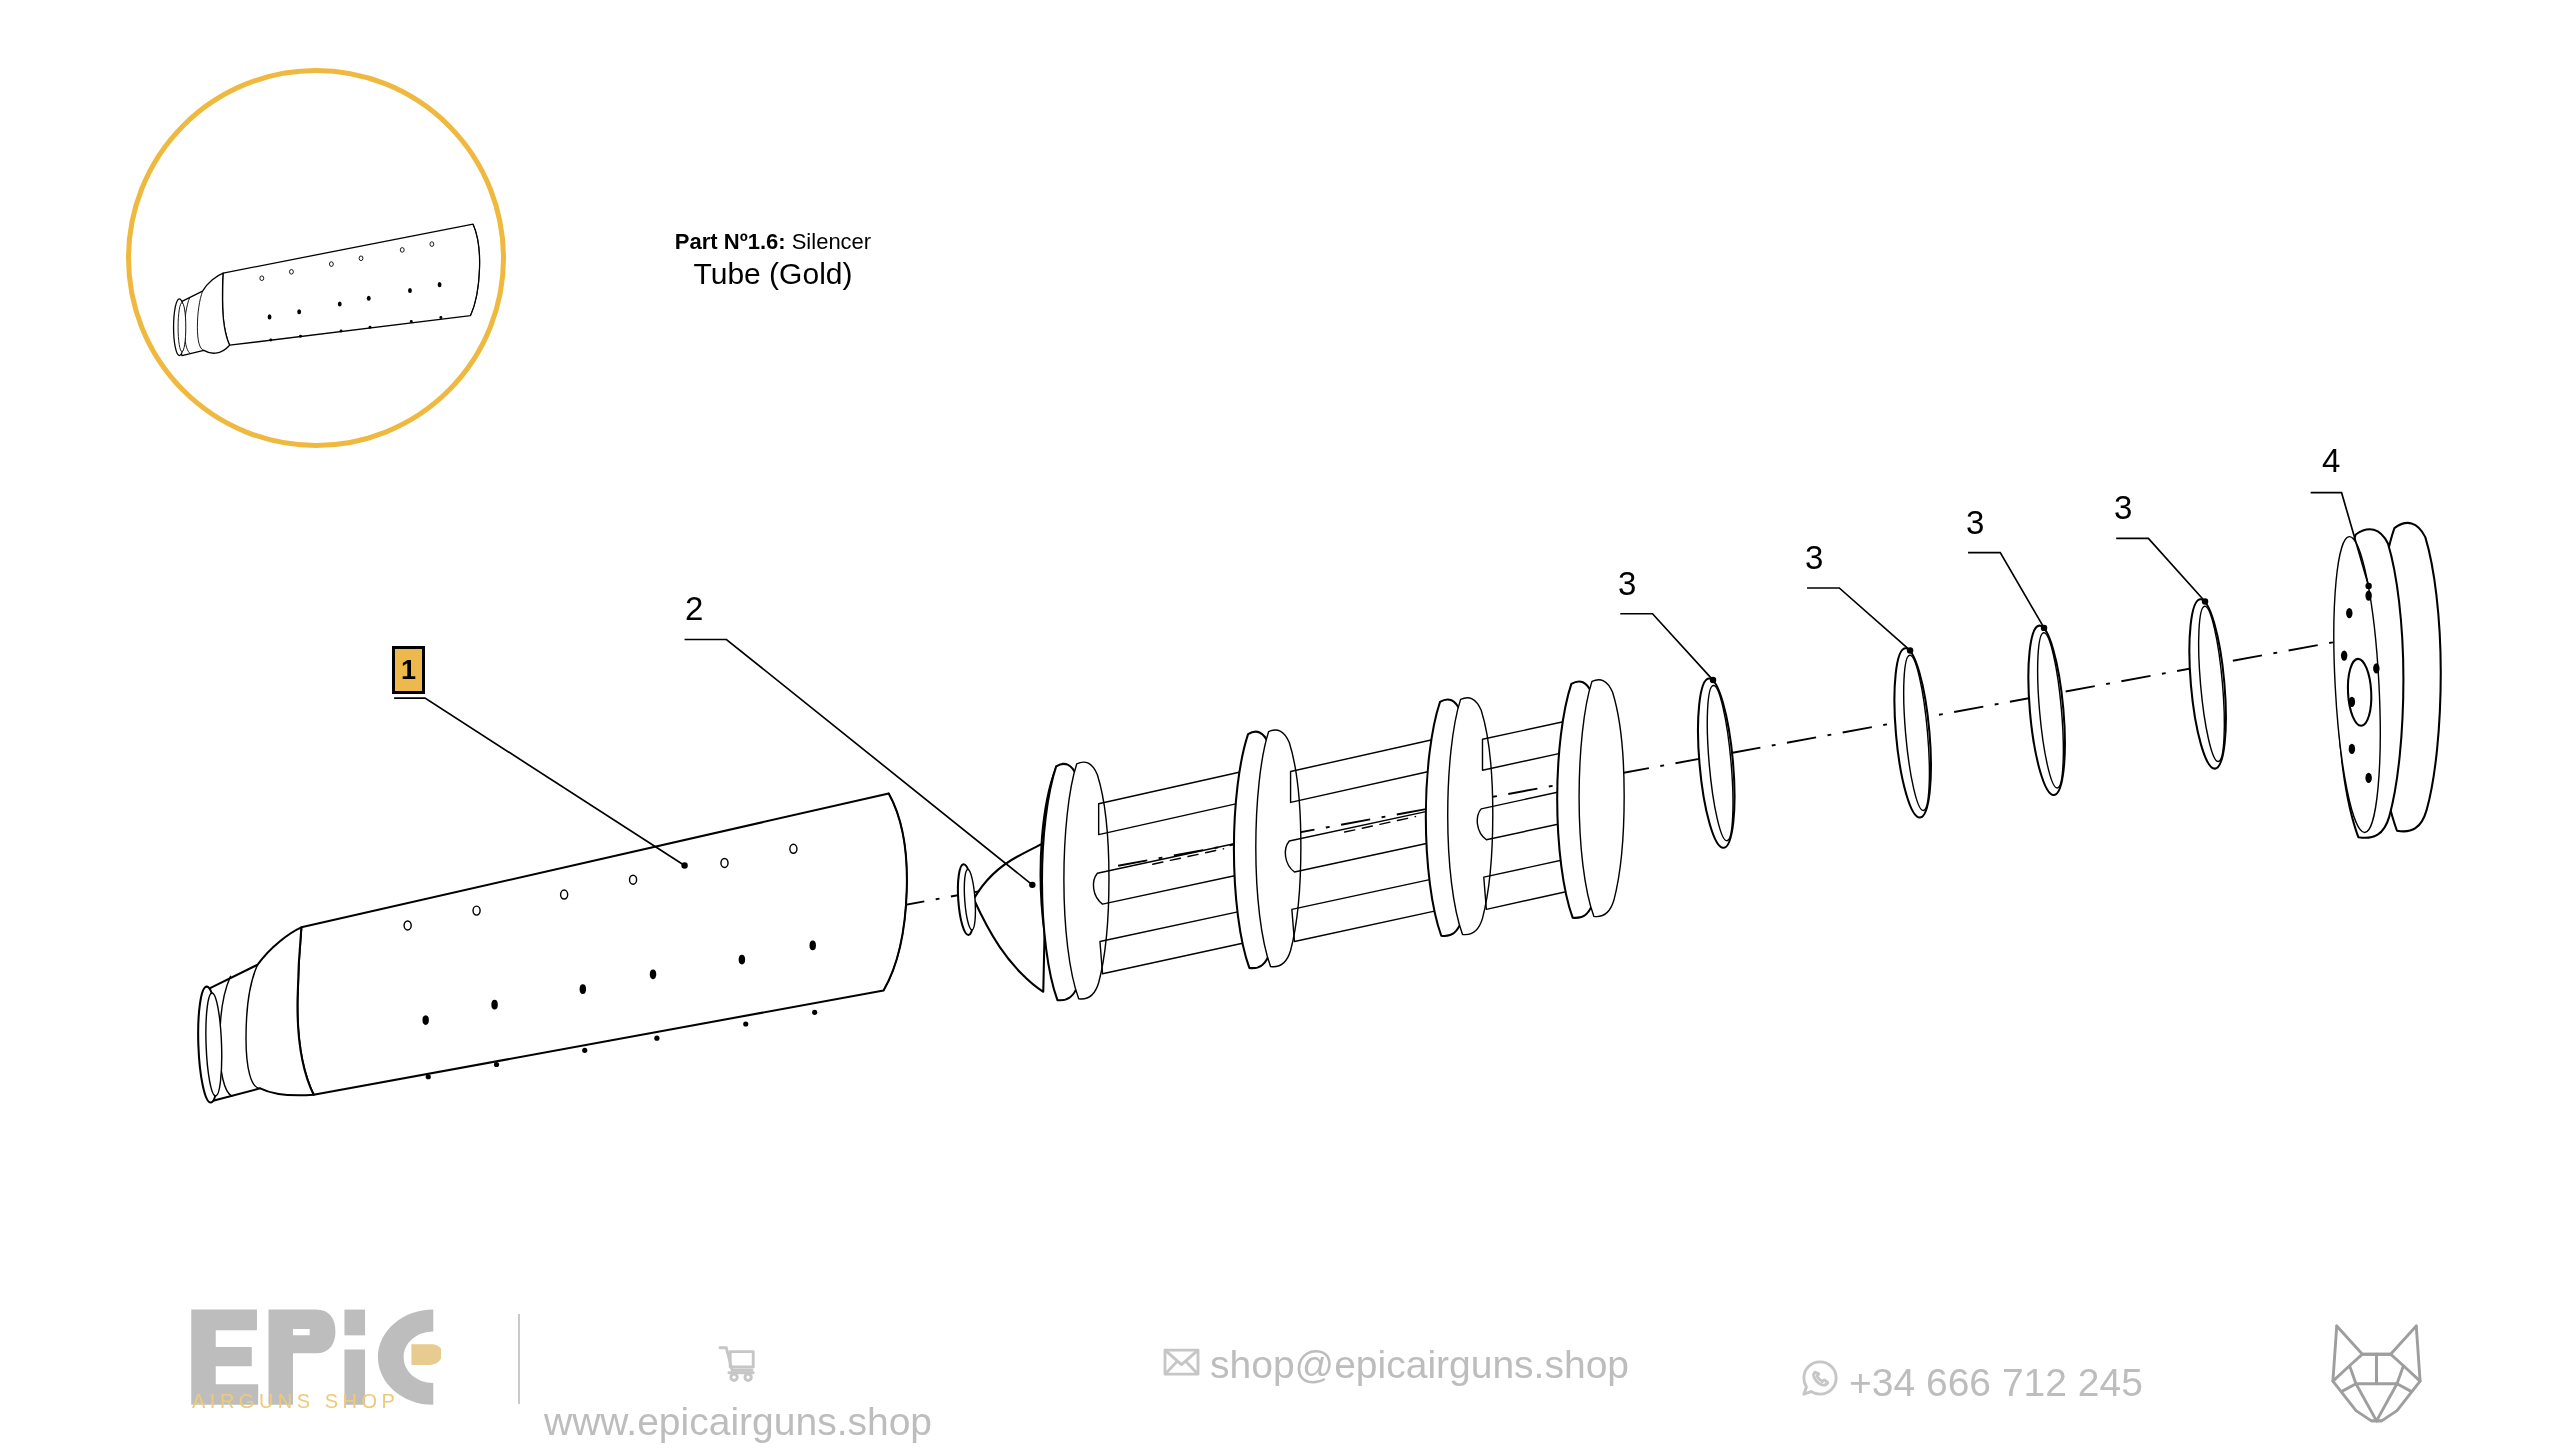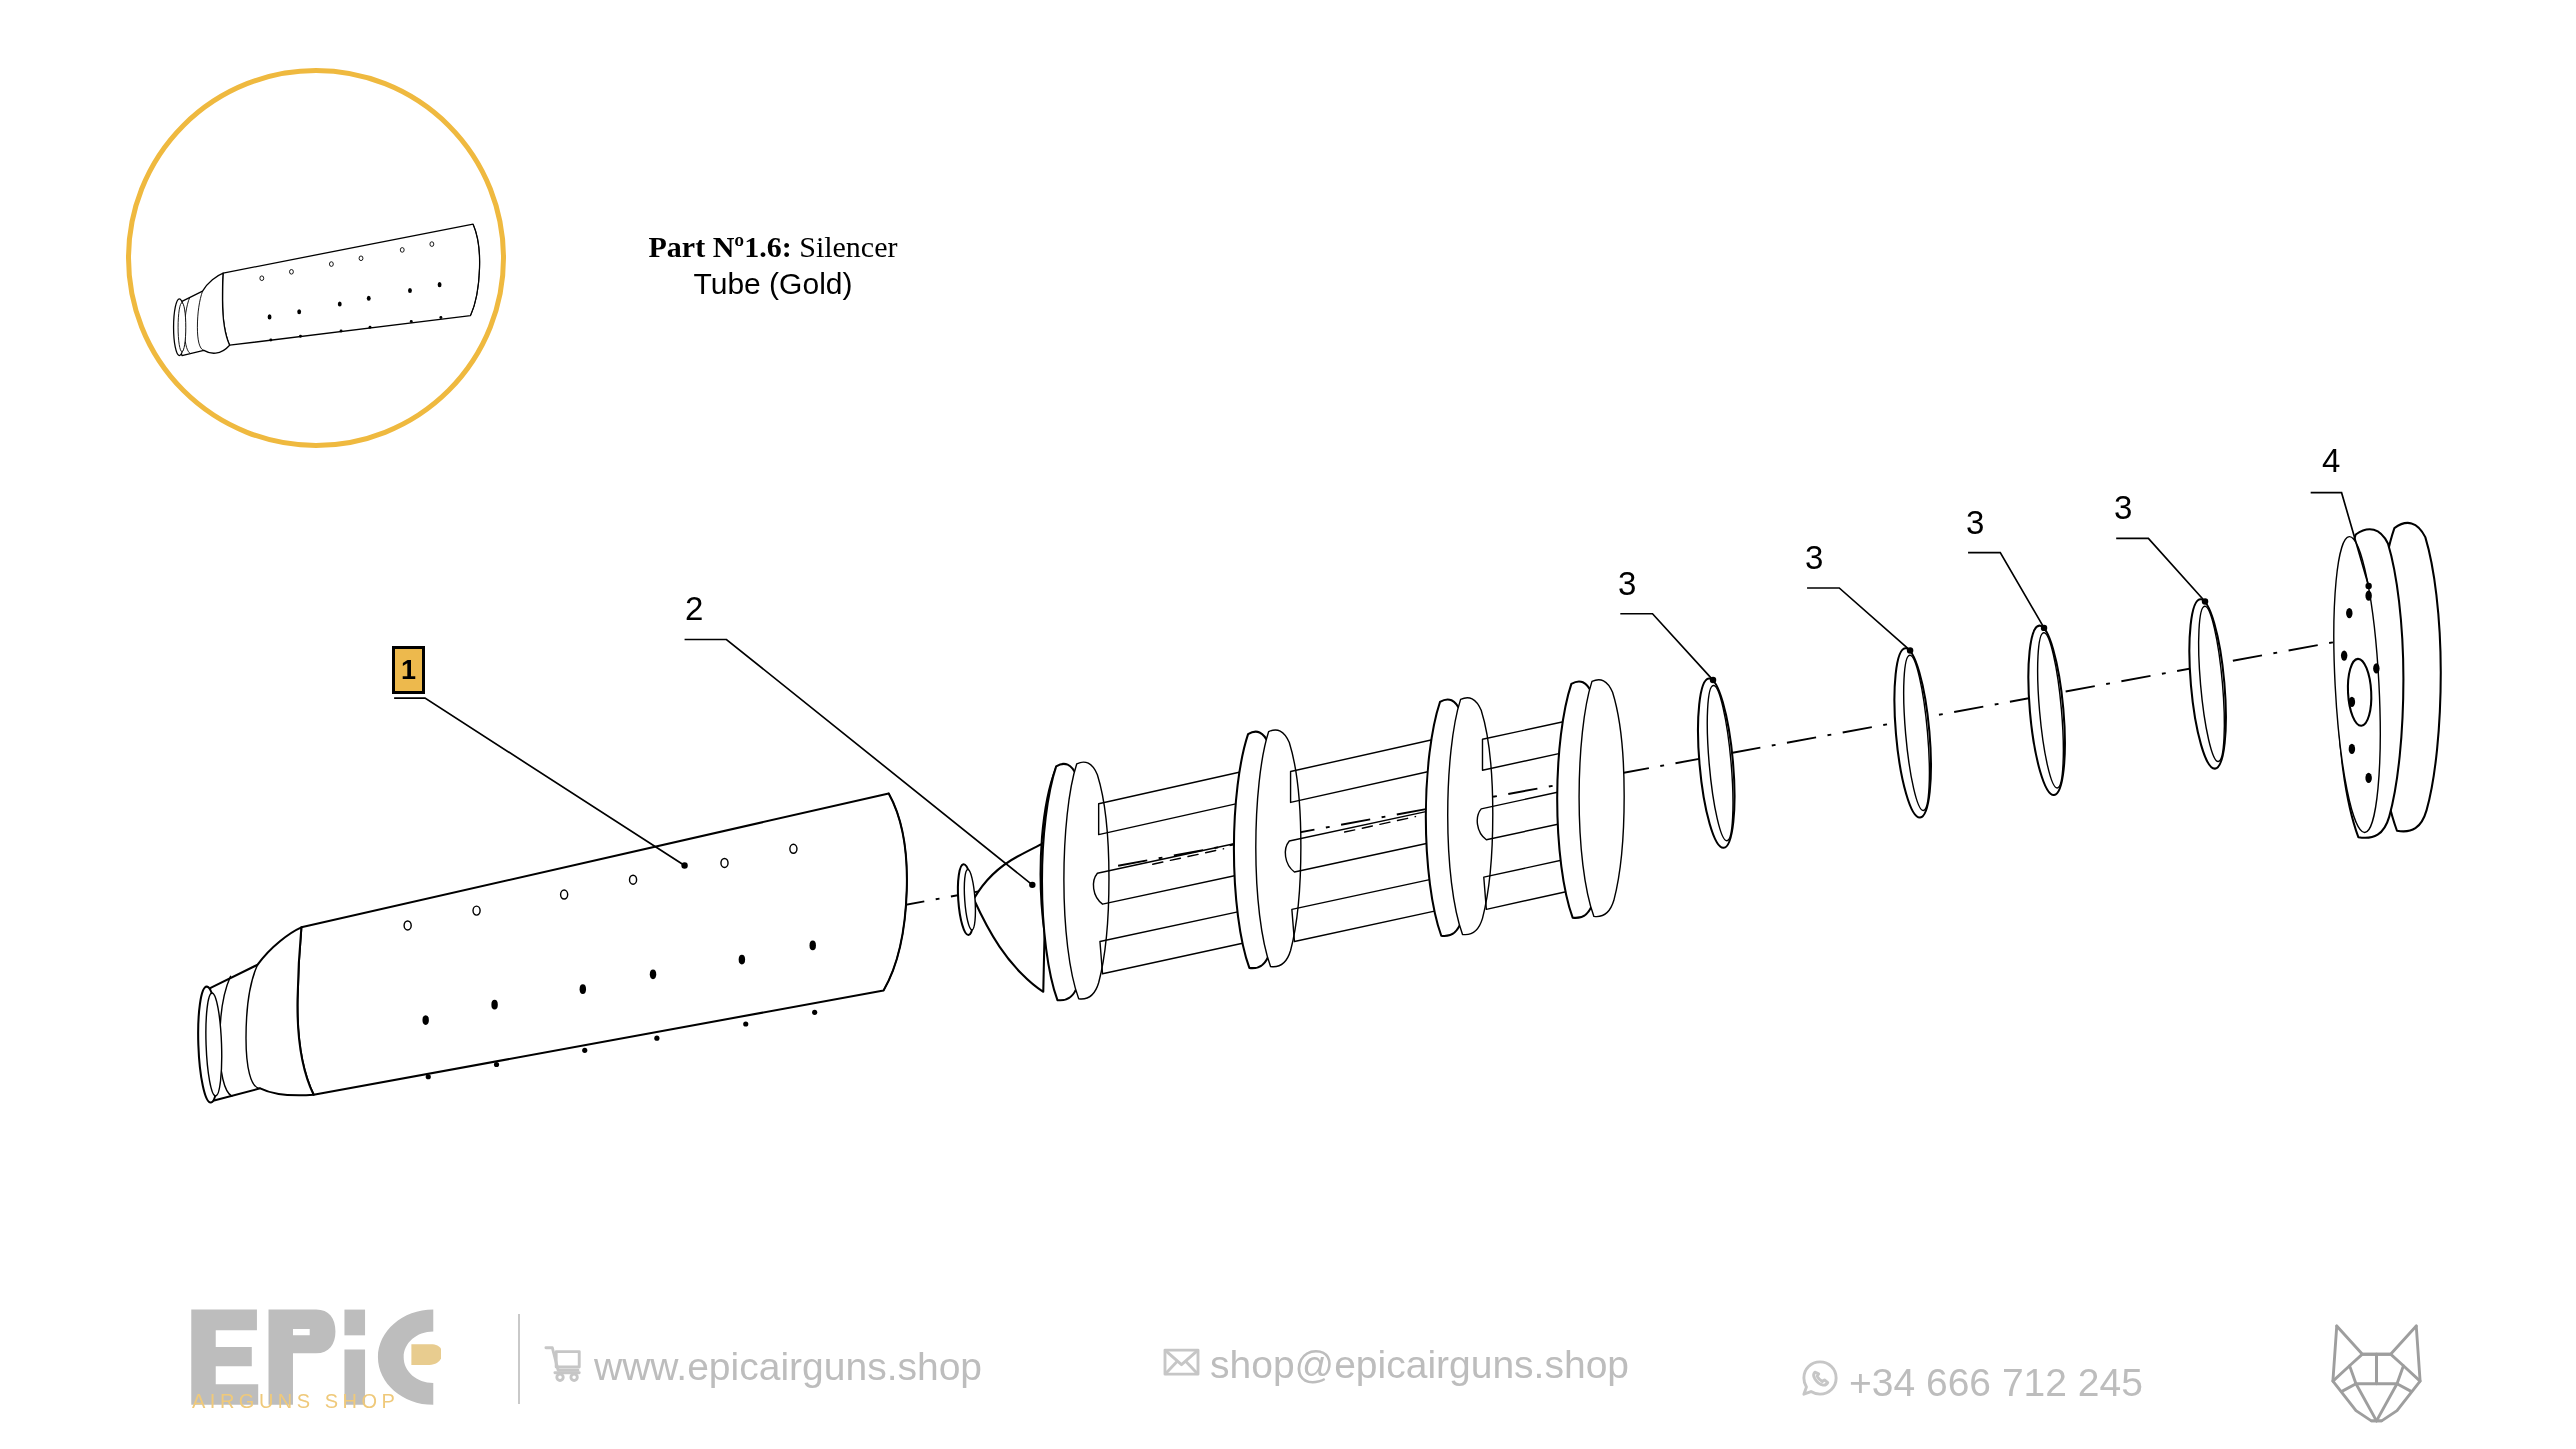--- a/index.html
+++ b/index.html
@@ -48,23 +48,22 @@
   #title-block {
     position: absolute;
     left: 567px;
     top: 229px;
     width: 412px;
     text-align: center;
     line-height: 1.22;
     color: #000;
   }
   #title-line1 {
-    font-size: 30px;
+    font-size: 22px;
     white-space: nowrap;
-    font-family: Liberation Serif, serif;
   }
   #title-line1 .bold {
     font-weight: bold;
   }
   #title-line2 {
     font-size: 30px;
   }
 
   
   #drawing {
@@ -141,21 +140,21 @@
     align-items: center;
     gap: 9px;
     color: var(--muted);
     font-size: 39px;
     white-space: nowrap;
   }
   .footer-icon {
     display: inline-block;
     flex: 0 0 auto;
   }
-  #footer-web   { left: 544px;  top: 61px; }
+  #footer-web   { left: 544px;  top: 61px; flex-direction: column; }
   #footer-mail  { left: 1162px; top: 61px; }
   #footer-phone { left: 1800px; top: 76px; }
   #wolf-logo {
     position: absolute;
     left: 2312px;
     top: 1317px;
     width: 129px;
     height: 109px;
   }
 

